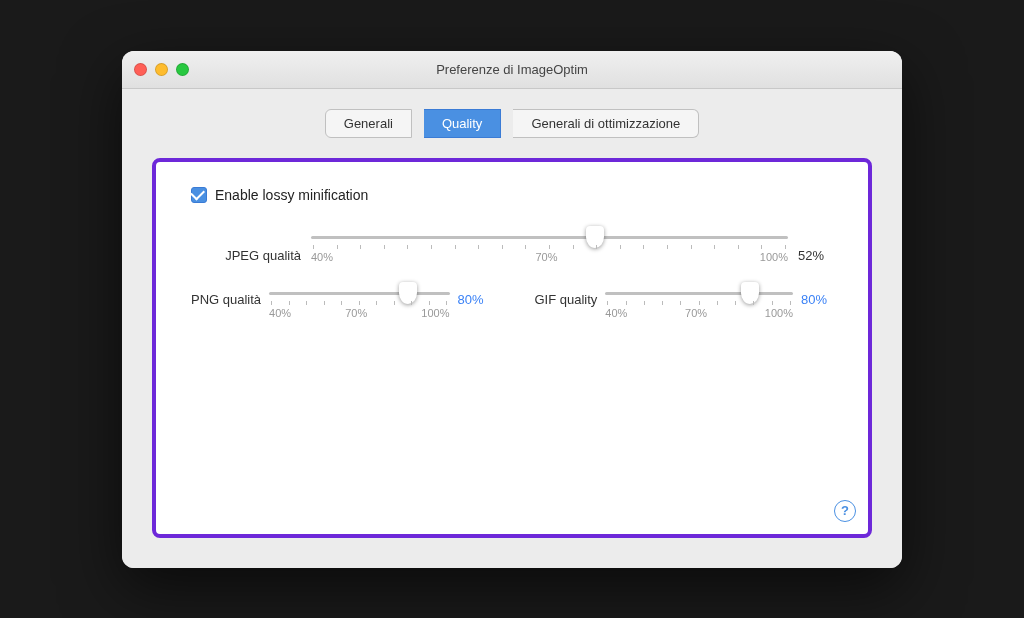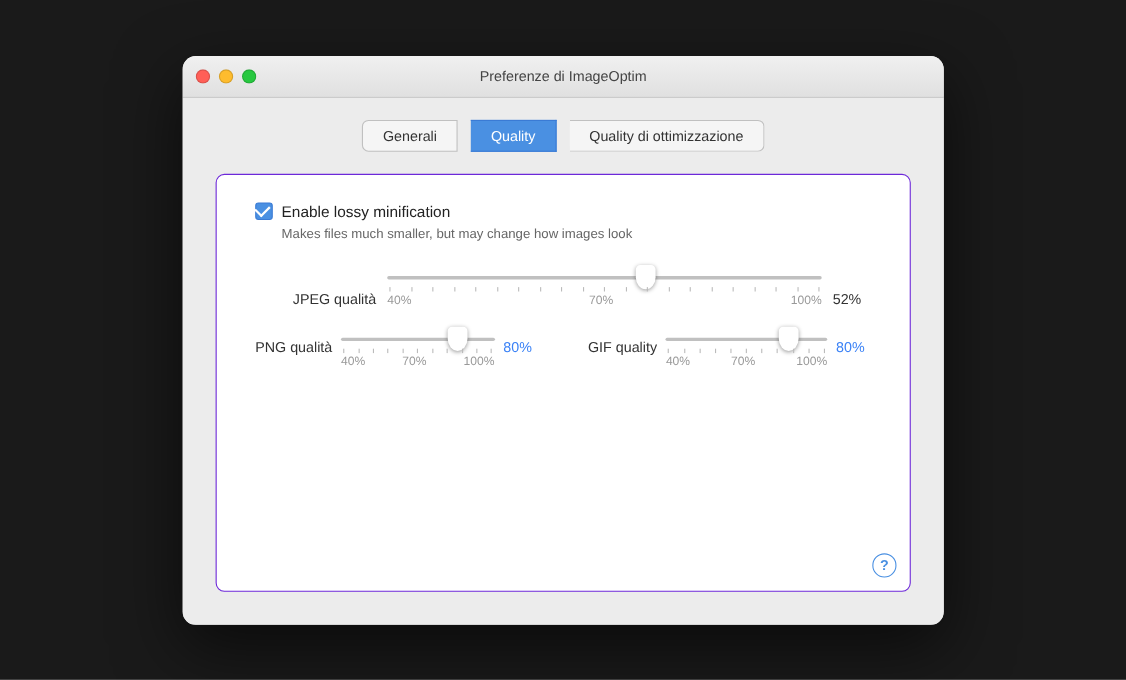--- a/index.html
+++ b/index.html
@@ -8,21 +8,21 @@
       background: #1a1a1a;
       display: flex;
       align-items: center;
       justify-content: center;
       width: 1024px;
       height: 618px;
       font-family: -apple-system, BlinkMacSystemFont, "Helvetica Neue", Helvetica, Arial, sans-serif;
     }
 
     .window {
-      width: 692px;
+      width: 780px;
       background: #ececec;
       border-radius: 12px;
       box-shadow: 0 20px 60px rgba(0,0,0,0.6);
       overflow: hidden;
     }
 
     .titlebar {
       background: linear-gradient(to bottom, #f0f0f0, #e0e0e0);
       height: 38px;
       display: flex;
@@ -93,21 +93,21 @@
     .tab-btn.active {
       background: #4a90e2;
       color: white;
       border-color: #3a7bd5;
     }
 
     
     .panel {
       background: white;
       border-radius: 8px;
-      border: 1px solid #6d28d9;
+      border: 4px solid #6d28d9;
       padding: 25px 35px 35px;
       min-height: 380px;
       position: relative;
     }
 
     
     .checkbox-section {
       margin-bottom: 22px;
     }
 
@@ -281,31 +281,30 @@
       <div class="traffic-light maximize"></div>
     </div>
     <span class="titlebar-title">Preferenze di ImageOptim</span>
   </div>
 
   <div class="content">
 
     <div class="tabs">
       <button class="tab-btn">Generali</button>
       <button class="tab-btn active">Quality</button>
-      <button class="tab-btn">Quality di ottimizzazione</button>
+      <button class="tab-btn">Generali di ottimizzazione</button>
     </div>
 
     <div class="panel">
 
       <div class="checkbox-section">
         <div class="checkbox-row">
           <div class="checkbox"></div>
           <span class="checkbox-label">Enable lossy minification</span>
         </div>
-        <div class="checkbox-desc">Makes files much smaller, but may change how images look</div>
       </div>
 
       <div style="display:flex; align-items:flex-end; margin-bottom:2px;">
         <div class="jpeg-label">JPEG qualità</div>
         <div class="jpeg-slider-wrap">
           <input type="range" class="range-input" min="0" max="100" value="60" style="width: 100%;">
           <div class="tick-row">
             <span class="tick-mark"></span>
               <span class="tick-mark"></span>
               <span class="tick-mark"></span>

